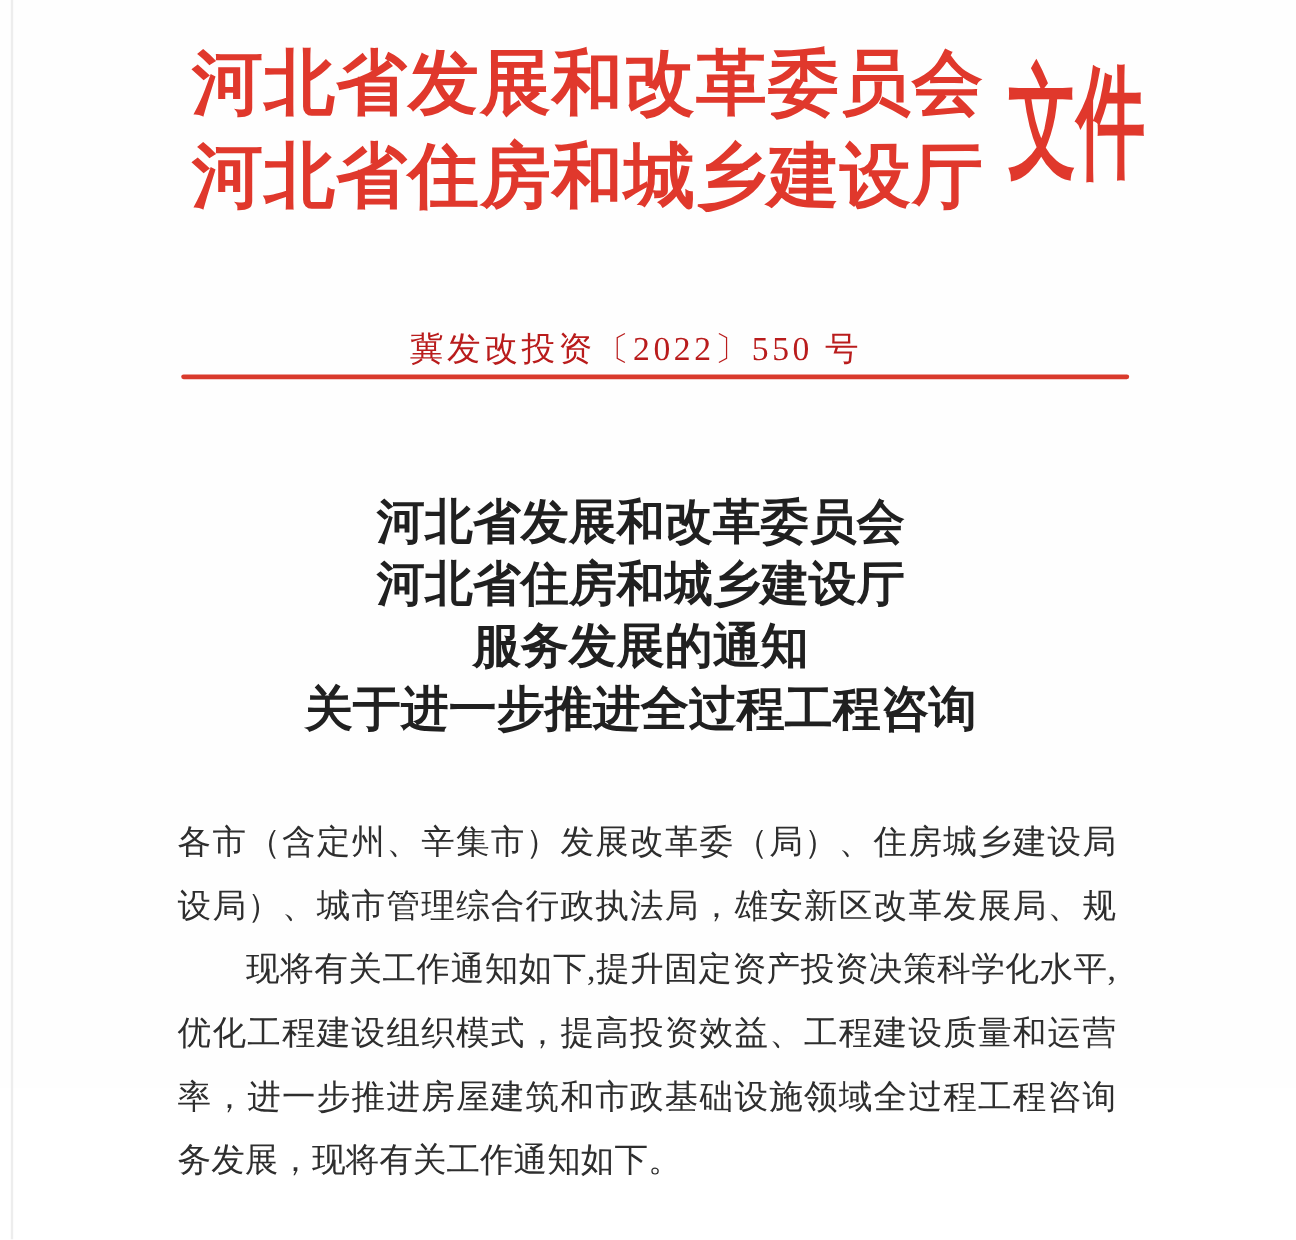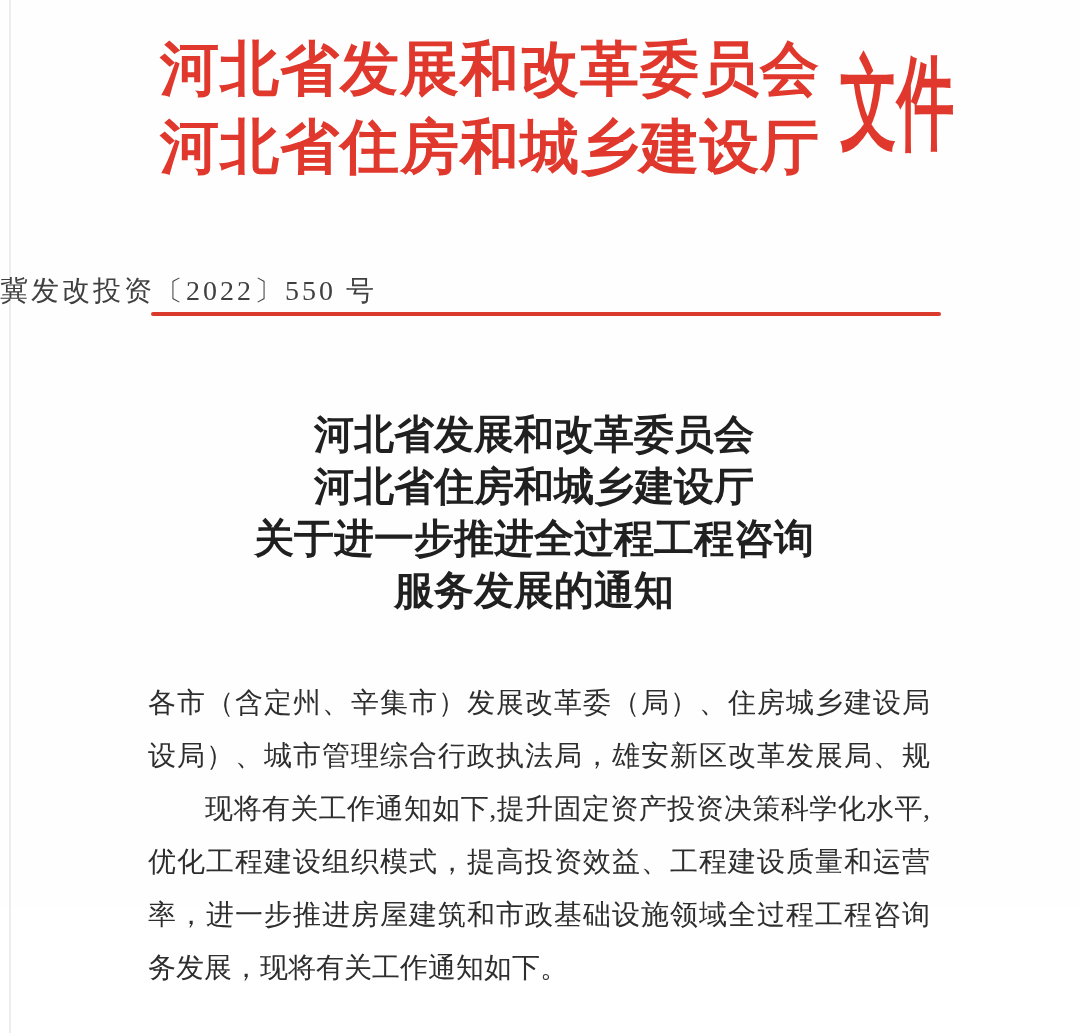--- a/index.html
+++ b/index.html
@@ -44,21 +44,22 @@
     line-height: 112px;
     white-space: nowrap;
     transform: scaleX(0.56);
     transform-origin: left top;
   }
   
   .docnum {
     position: absolute;
     left: 0; top: 272px;
     width: 1060px;
-    color: #404040;
+    text-align: center;
+    color: #b91c1c;
     font-size: 28px;
     letter-spacing: 3px;
     white-space: nowrap;
   }
   
   .redline {
     position: absolute;
     left: 151px; top: 312px;
     width: 790px; height: 4px;
     background: #d93a2c;
@@ -110,22 +111,22 @@
 
   <div class="doctype">文件</div>
 
   <div class="docnum">冀发改投资〔2022〕550 号</div>
 
   <div class="redline"></div>
 
   <div class="title">
     <div>河北省发展和改革委员会</div>
     <div>河北省住房和城乡建设厅</div>
+    <div>服务发展的通知</div>
     <div>关于进一步推进全过程工程咨询</div>
-    <div>服务发展的通知</div>
   </div>
 
   <div class="bodytext">
     <div class="bl just">各市（含定州、辛集市）发展改革委（局）、住房城乡建设局（建</div>
     <div class="bl just">设局）、城市管理综合行政执法局，雄安新区改革发展局、规划建</div>
     <div class="bl just indent">现将有关工作通知如下,提升固定资产投资决策科学化水平,</div>
     <div class="bl just">优化工程建设组织模式，提高投资效益、工程建设质量和运营效</div>
     <div class="bl just">率，进一步推进房屋建筑和市政基础设施领域全过程工程咨询服</div>
     <div class="bl">务发展，现将有关工作通知如下。</div>
   </div>

